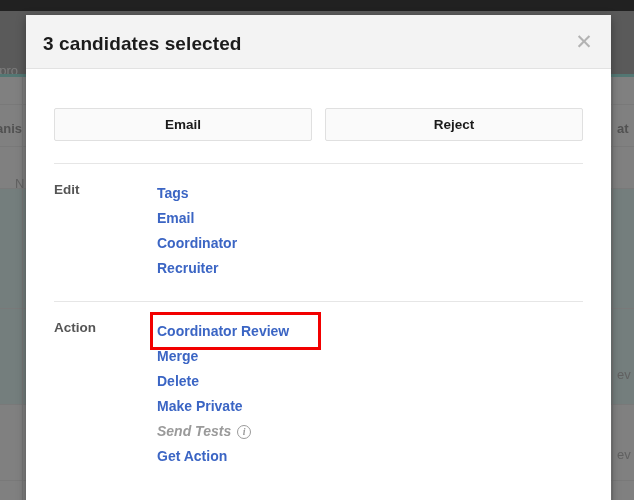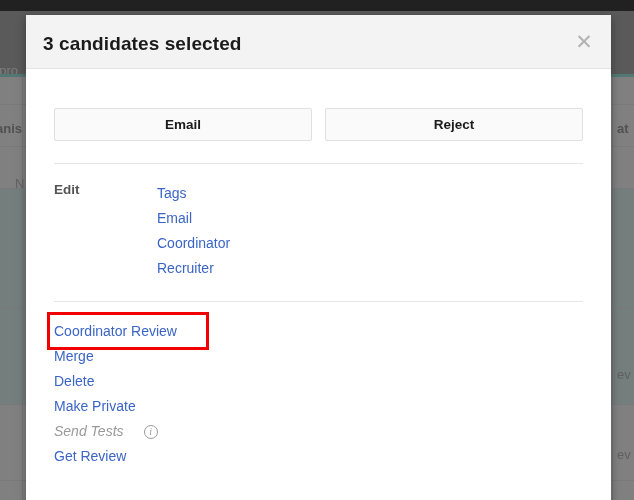--- a/index.html
+++ b/index.html
@@ -172,38 +172,39 @@
     width: 103px;
     flex: 0 0 103px;
     font-size: 13.5px;
     font-weight: bold;
     color: #555555;
     padding-top: 1px;
   }
   .section-links {
     flex: 1;
     position: relative;
+    font-weight: bold;
   }
   .link-item {
     display: block;
     font-size: 14px;
     color: #3b65c4;
     line-height: 25px;
     text-decoration: none;
     cursor: pointer;
     width: fit-content;
   }
 
   .link-item.disabled {
     color: #9a9a9a;
     font-style: italic;
     cursor: default;
     display: flex;
     align-items: center;
-    gap: 20px;
+    gap: 6px;
   }
 
   .info-icon {
     display: inline-block;
     width: 14px;
     height: 14px;
     border: 1px solid #9a9a9a;
     border-radius: 50%;
     font-size: 10px;
     font-style: italic;
@@ -288,35 +289,36 @@
           <a class="link-item">Tags</a>
           <a class="link-item">Email</a>
           <a class="link-item">Coordinator</a>
           <a class="link-item">Recruiter</a>
         </div>
       </div>
 
       <div class="section-divider"></div>
 
       <div class="section">
+        <div class="section-label">Action</div>
         <div class="section-links">
 
           <span class="hl-wrap">
             <a class="link-item">Coordinator Review</a>
             <span class="highlight-box"></span>
           </span>
 
           <a class="link-item">Merge</a>
           <a class="link-item">Delete</a>
           <a class="link-item">Make Private</a>
 
           <span class="link-item disabled">
             <span>Send Tests</span>
             <span class="info-icon">i</span>
           </span>
 
-          <a class="link-item">Get Review</a>
+          <a class="link-item">Get Action</a>
         </div>
       </div>
 
     </div>
   </div>
 </div>
 
 </body></html>

